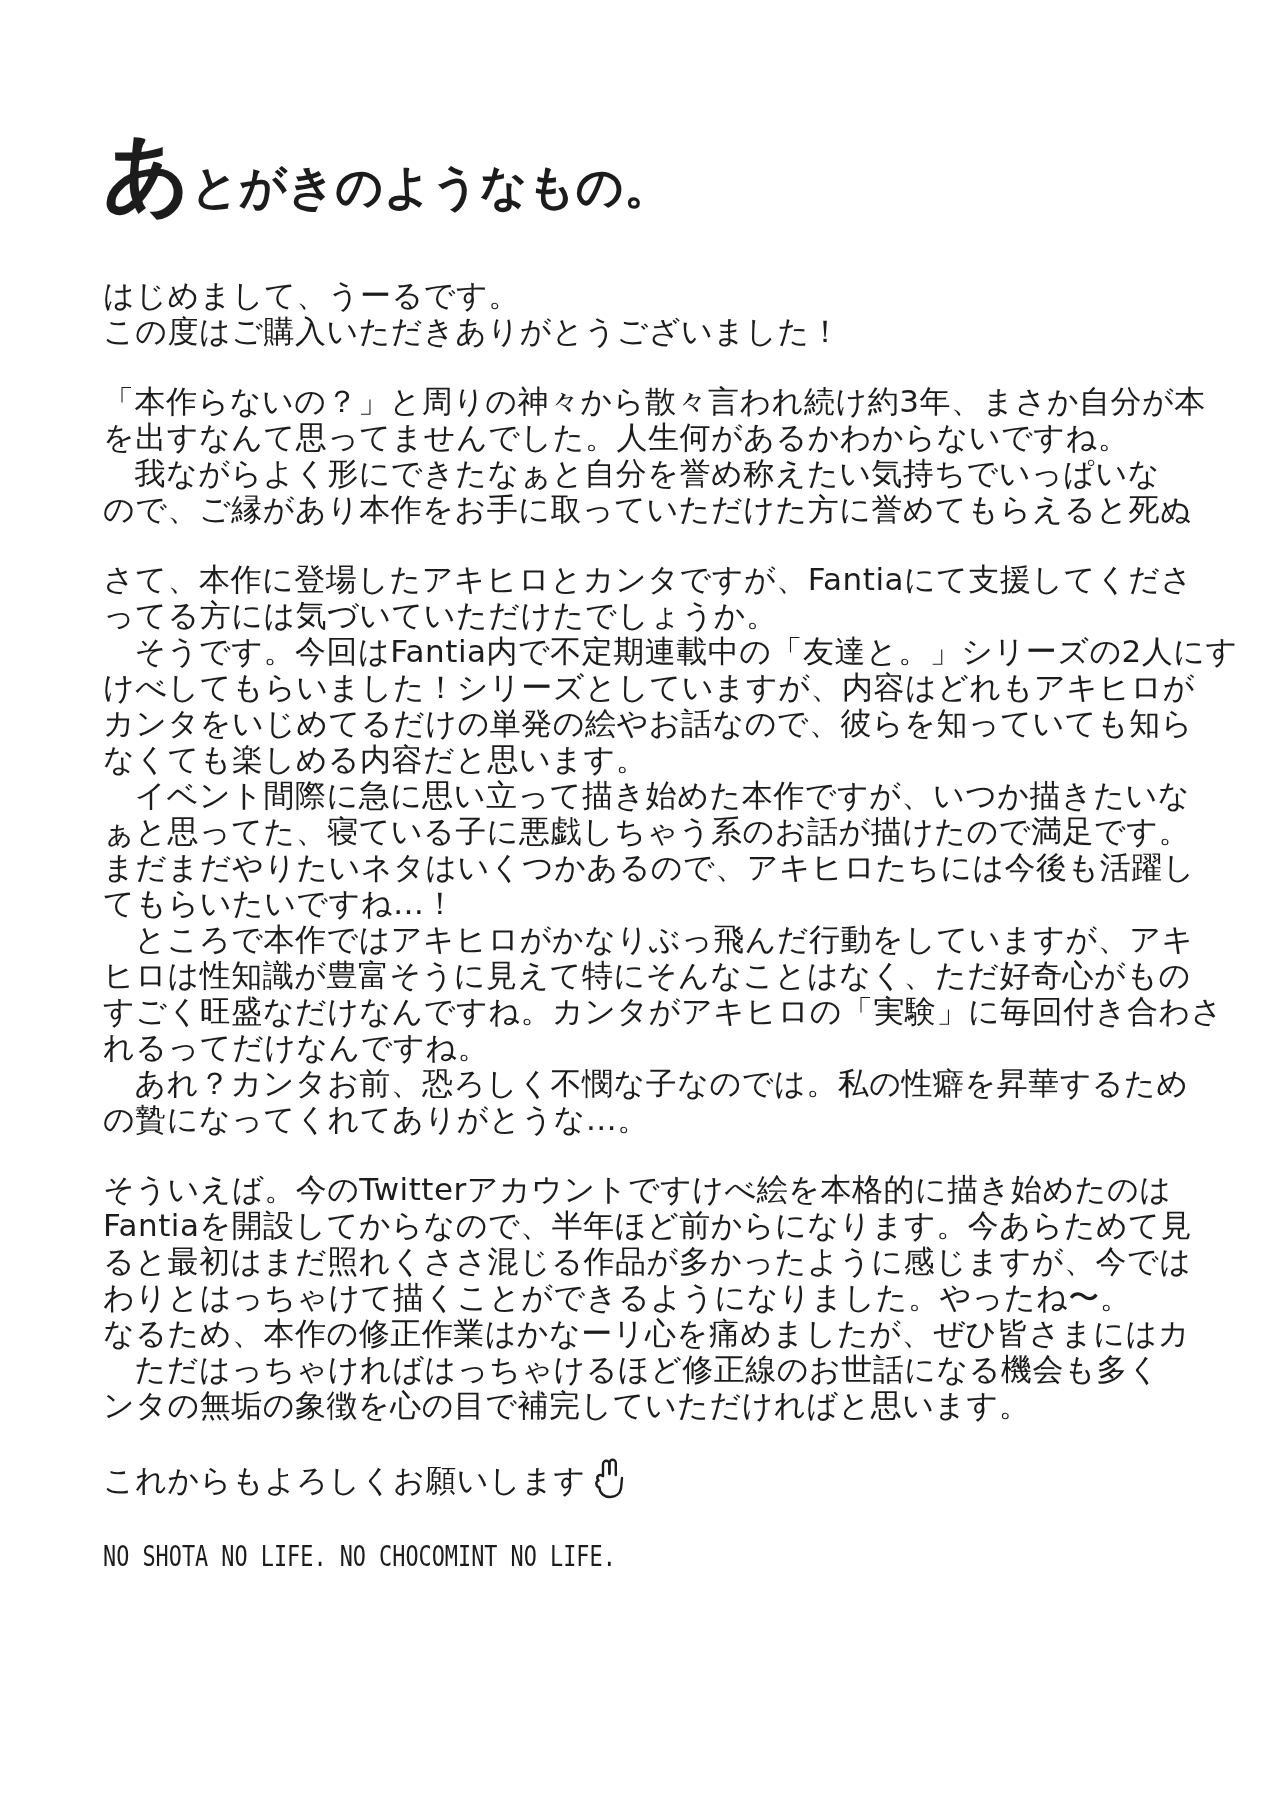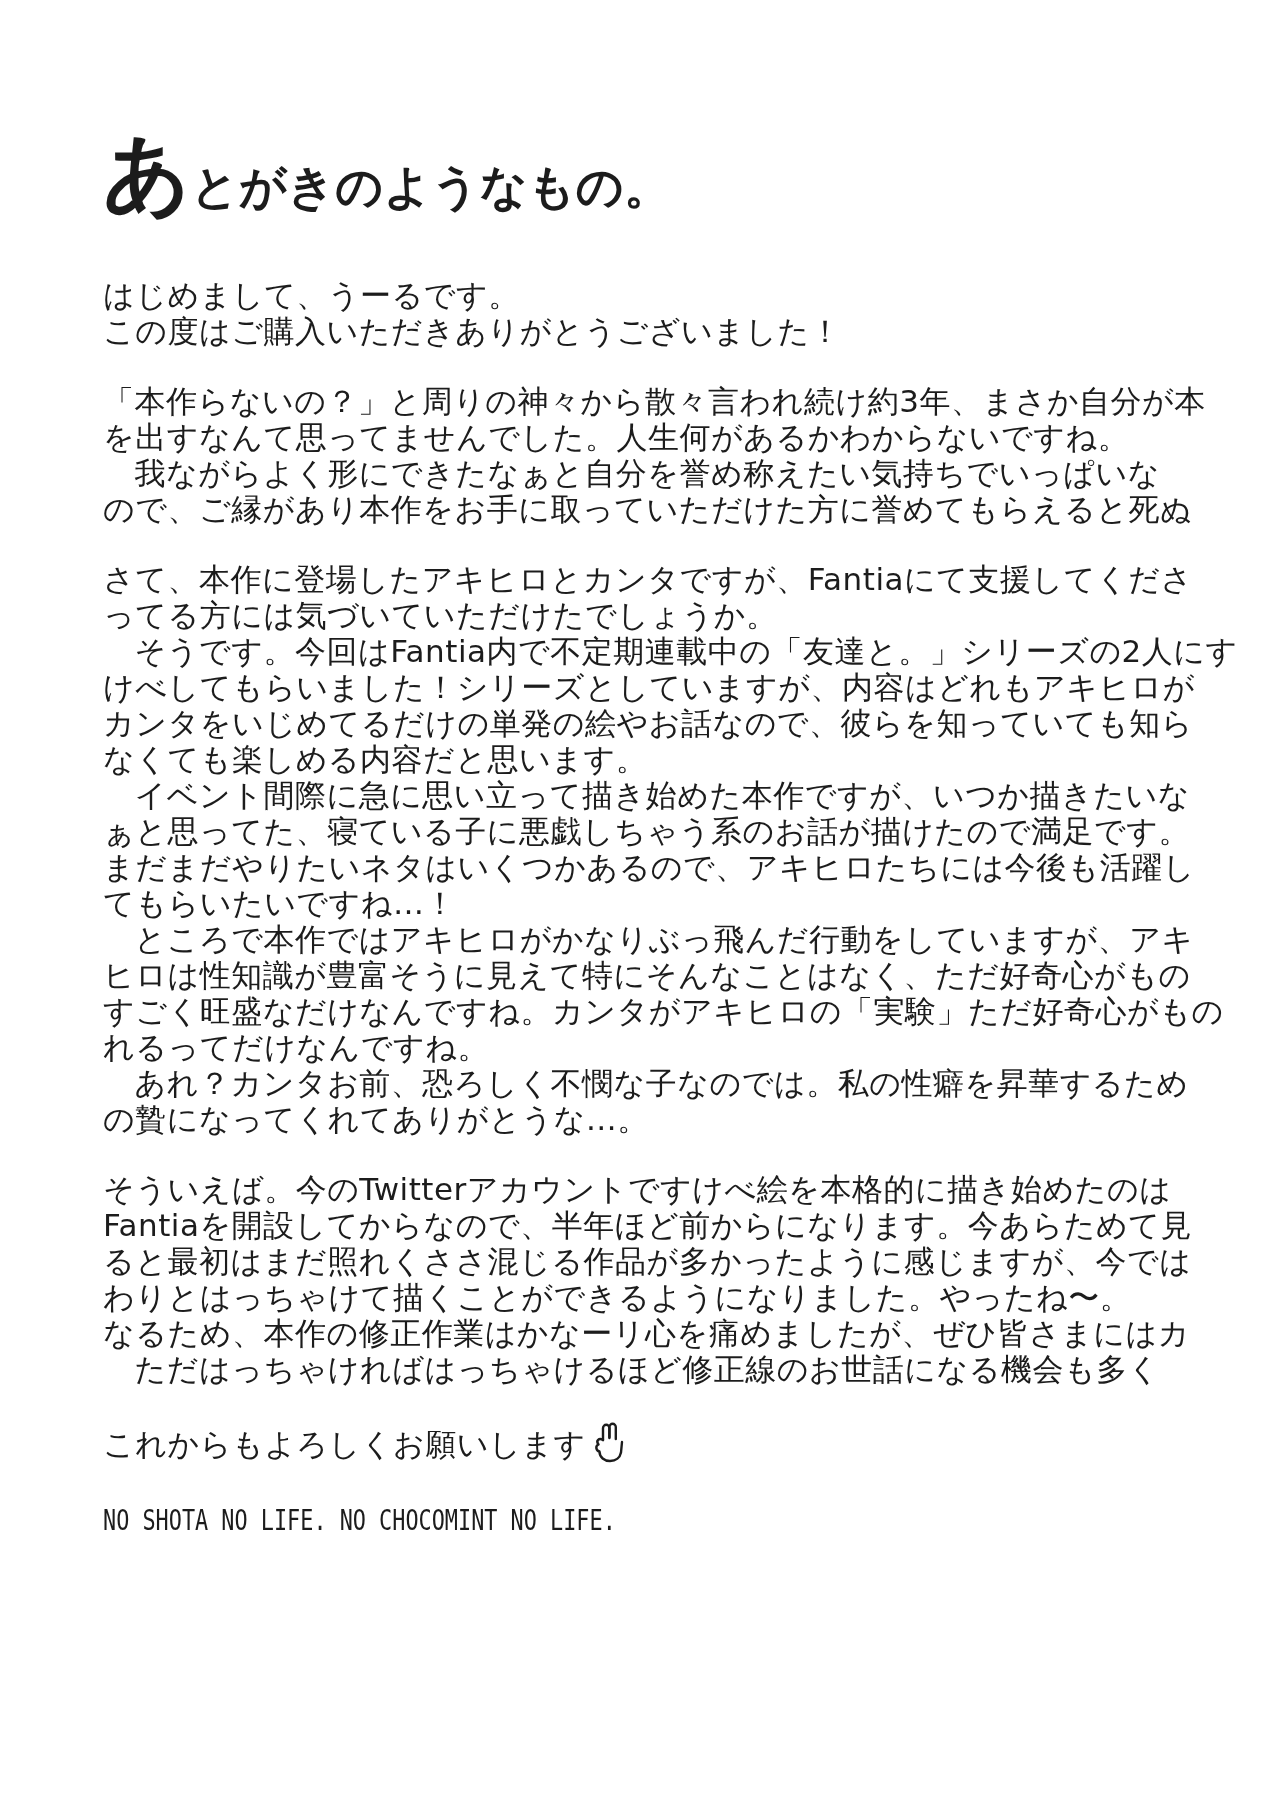--- a/index.html
+++ b/index.html
@@ -84,33 +84,34 @@
     <div class="line">　そうです。今回はFantia内で不定期連載中の「友達と。」シリーズの2人にす</div>
     <div class="line">けべしてもらいました！シリーズとしていますが、内容はどれもアキヒロが</div>
     <div class="line">カンタをいじめてるだけの単発の絵やお話なので、彼らを知っていても知ら</div>
     <div class="line">なくても楽しめる内容だと思います。</div>
     <div class="line">　イベント間際に急に思い立って描き始めた本作ですが、いつか描きたいな</div>
     <div class="line">ぁと思ってた、寝ている子に悪戯しちゃう系のお話が描けたので満足です。</div>
     <div class="line">まだまだやりたいネタはいくつかあるので、アキヒロたちには今後も活躍し</div>
     <div class="line">てもらいたいですね…！</div>
     <div class="line">　ところで本作ではアキヒロがかなりぶっ飛んだ行動をしていますが、アキ</div>
     <div class="line">ヒロは性知識が豊富そうに見えて特にそんなことはなく、ただ好奇心がもの</div>
-    <div class="line">すごく旺盛なだけなんですね。カンタがアキヒロの「実験」ただ好奇心がもの</div>
+    <div class="line">すごく旺盛なだけなんですね。カンタがアキヒロの「実験」に毎回付き合わさ</div>
     <div class="line">れるってだけなんですね。</div>
     <div class="line">　あれ？カンタお前、恐ろしく不憫な子なのでは。私の性癖を昇華するため</div>
     <div class="line">の贄になってくれてありがとうな…。</div>
   </div>
 
   <div class="para">
     <div class="line">そういえば。今のTwitterアカウントですけべ絵を本格的に描き始めたのは</div>
     <div class="line">Fantiaを開設してからなので、半年ほど前からになります。今あらためて見</div>
     <div class="line">ると最初はまだ照れくささ混じる作品が多かったように感じますが、今では</div>
     <div class="line">わりとはっちゃけて描くことができるようになりました。やったね〜。</div>
     <div class="line">なるため、本作の修正作業はかなーリ心を痛めましたが、ぜひ皆さまにはカ</div>
     <div class="line">　ただはっちゃければはっちゃけるほど修正線のお世話になる機会も多く</div>
+    <div class="line">ンタの無垢の象徴を心の目で補完していただければと思います。</div>
   </div>
 
   <div class="para">
     <div class="line"><span>これからもよろしくお願いします</span><span class="hand"><svg width="36" height="42" viewBox="0 0 36 42" fill="none" stroke="#1c1c1c" stroke-width="2.4" stroke-linecap="round" stroke-linejoin="round">
             <path d="M13 19 V7 a3.2 3.2 0 0 1 6.4 0 V17"></path>
             <path d="M19.4 16 V6 a3.2 3.2 0 0 1 6.4 0 V18"></path>
             <path d="M13 19 c-4 -2.5 -7.5 0.5 -4.5 4.5 c-3.5 1.5 -2.5 6 1 7 c0 6 5 9.5 10.5 9.5 c6 0 10 -3.5 11 -8.5 l1 -10.5"></path>
           </svg></span></div>
   </div>
 

